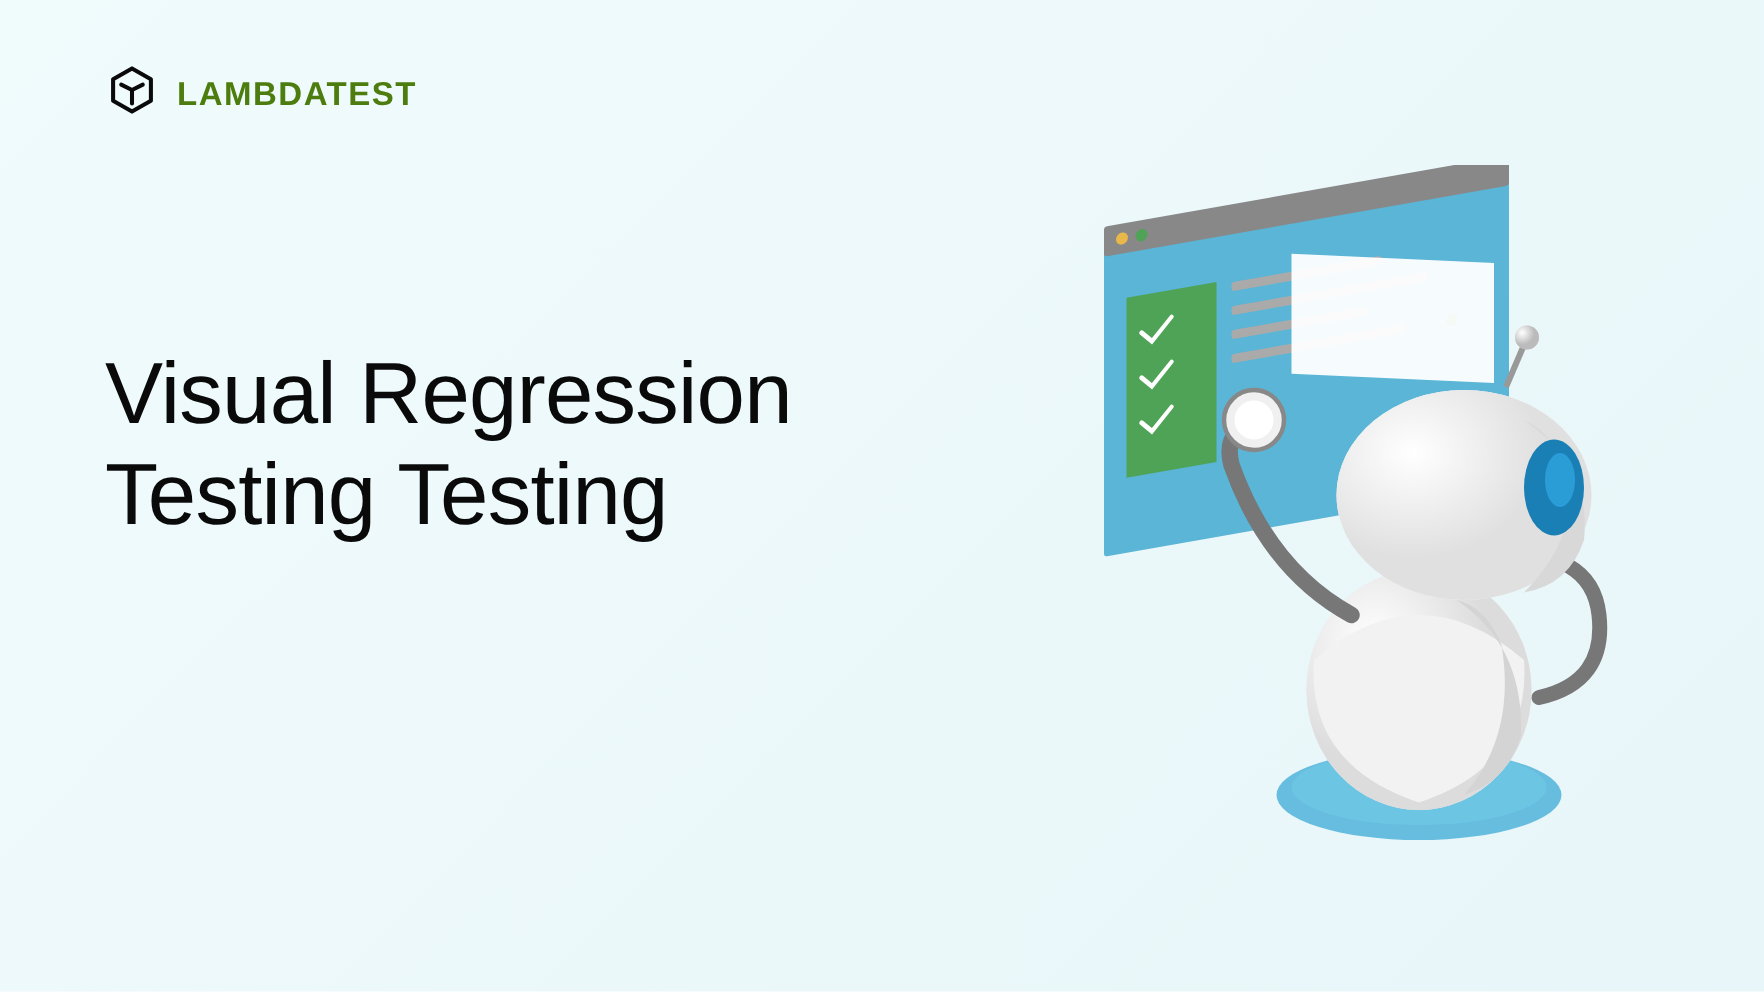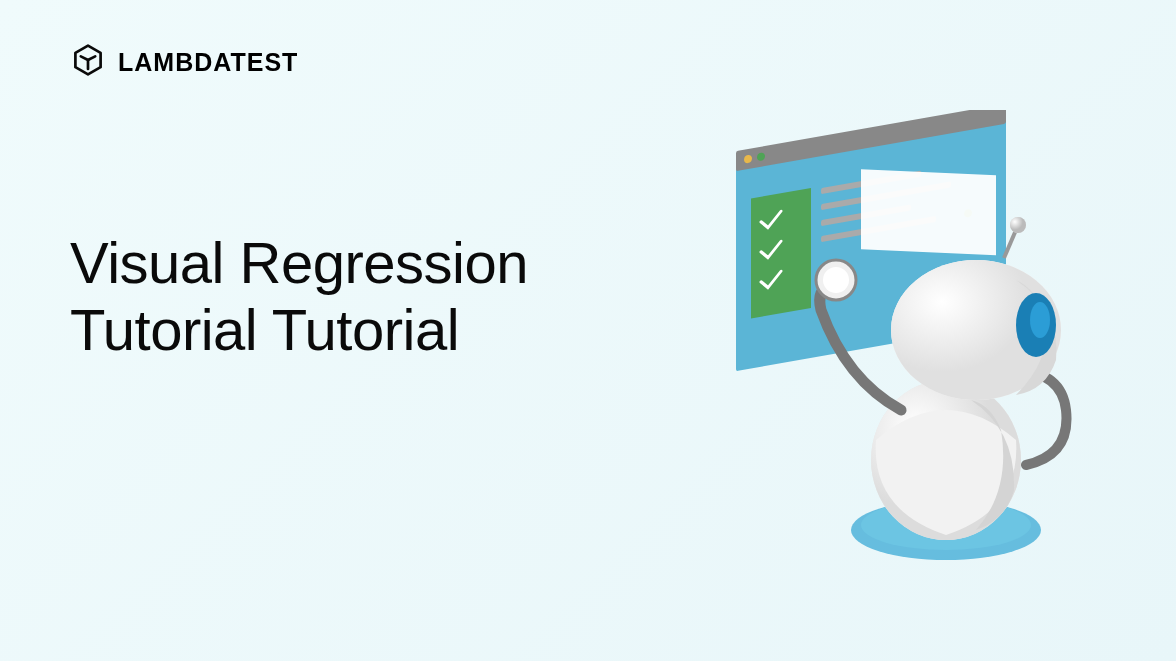--- a/index.html
+++ b/index.html
@@ -21,24 +21,24 @@
       left: 70px;
       display: flex;
       align-items: center;
       gap: 12px;
     }
     .logo-icon {
       width: 36px;
       height: 36px;
     }
     .logo-text {
-      font-size: 25px;
+      font-size: 22px;
       font-weight: 800;
       letter-spacing: 1px;
-      color: #000000;
+      color: #4d7c0f;
     }
     .headline {
       position: absolute;
       top: 230px;
       left: 70px;
       font-size: 58px;
       font-weight: 400;
       line-height: 1.15;
       color: #0a0a0a;
       letter-spacing: -0.5px;
@@ -60,21 +60,21 @@
       <path d="M20 4 L34 12 L34 28 L20 36 L6 28 L6 12 Z" stroke="#0a0a0a" stroke-width="3" fill="none" stroke-linejoin="round"></path>
       <path d="M12 16 L20 20 L20 30" stroke="#0a0a0a" stroke-width="3" fill="none" stroke-linecap="round" stroke-linejoin="round"></path>
       <path d="M28 16 L20 20" stroke="#0a0a0a" stroke-width="3" fill="none" stroke-linecap="round"></path>
     </svg>
   </span>
   <span class="logo-text">LAMBDATEST</span>
 </div>
 
 <h1 class="headline">
   <span>Visual Regression</span><br>
-  <span>Tutorial Tutorial</span>
+  <span>Testing Testing</span>
 </h1>
 
 <div class="illustration">
   <svg viewBox="0 0 440 460" fill="none">
 
     <ellipse cx="280" cy="420" rx="95" ry="30" fill="#4fb3d9" opacity="0.85"></ellipse>
     <ellipse cx="280" cy="415" rx="85" ry="25" fill="#6cc5e3"></ellipse>
 
     <g transform="translate(20,20) skewY(-10)">
 

